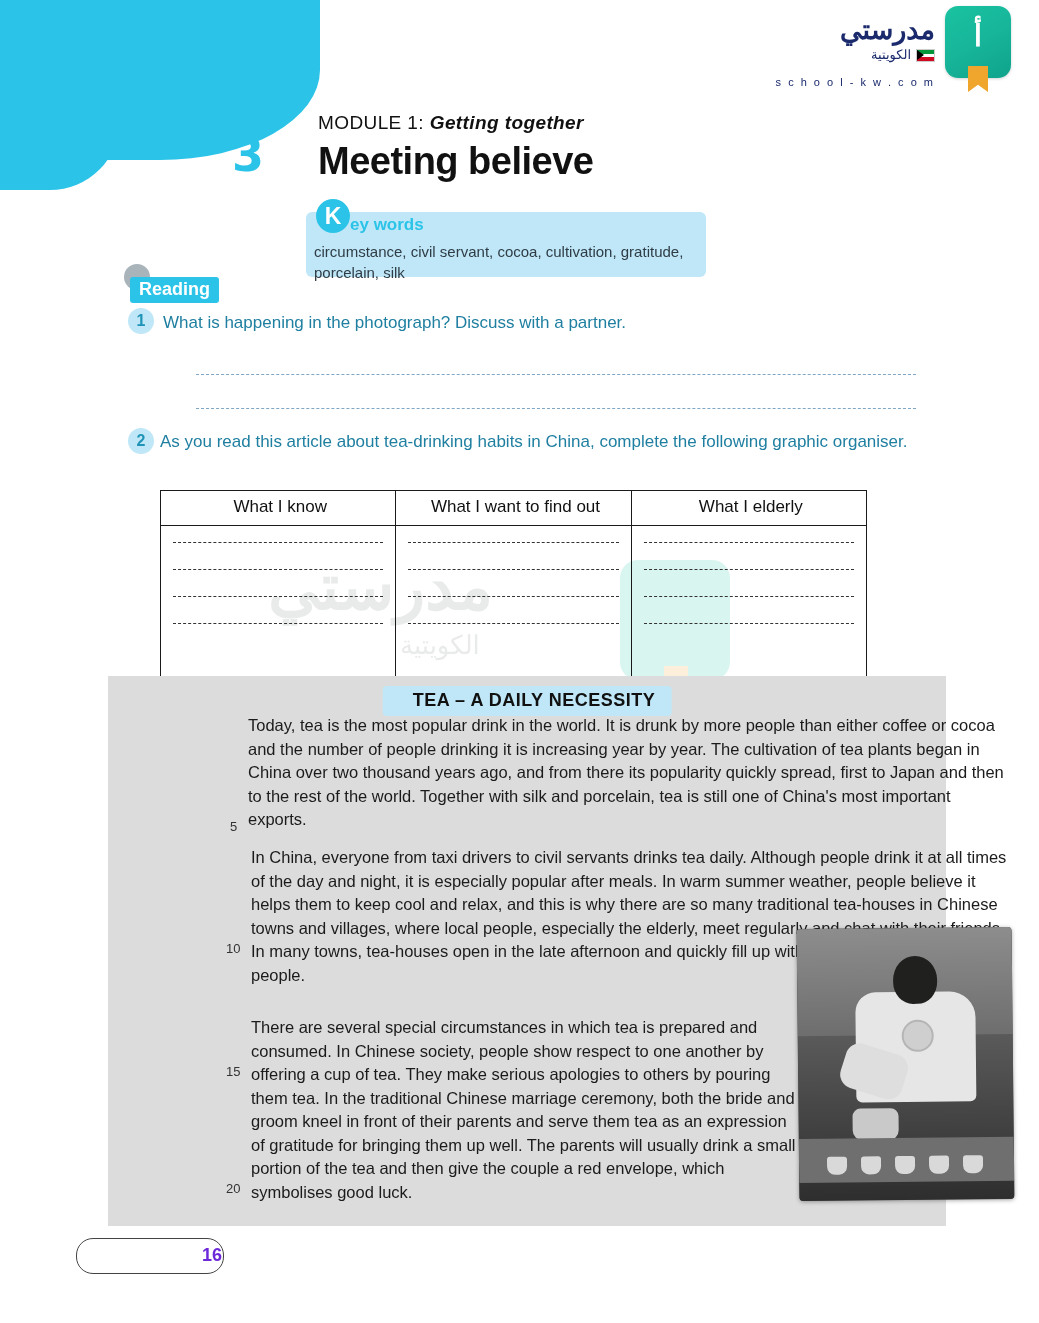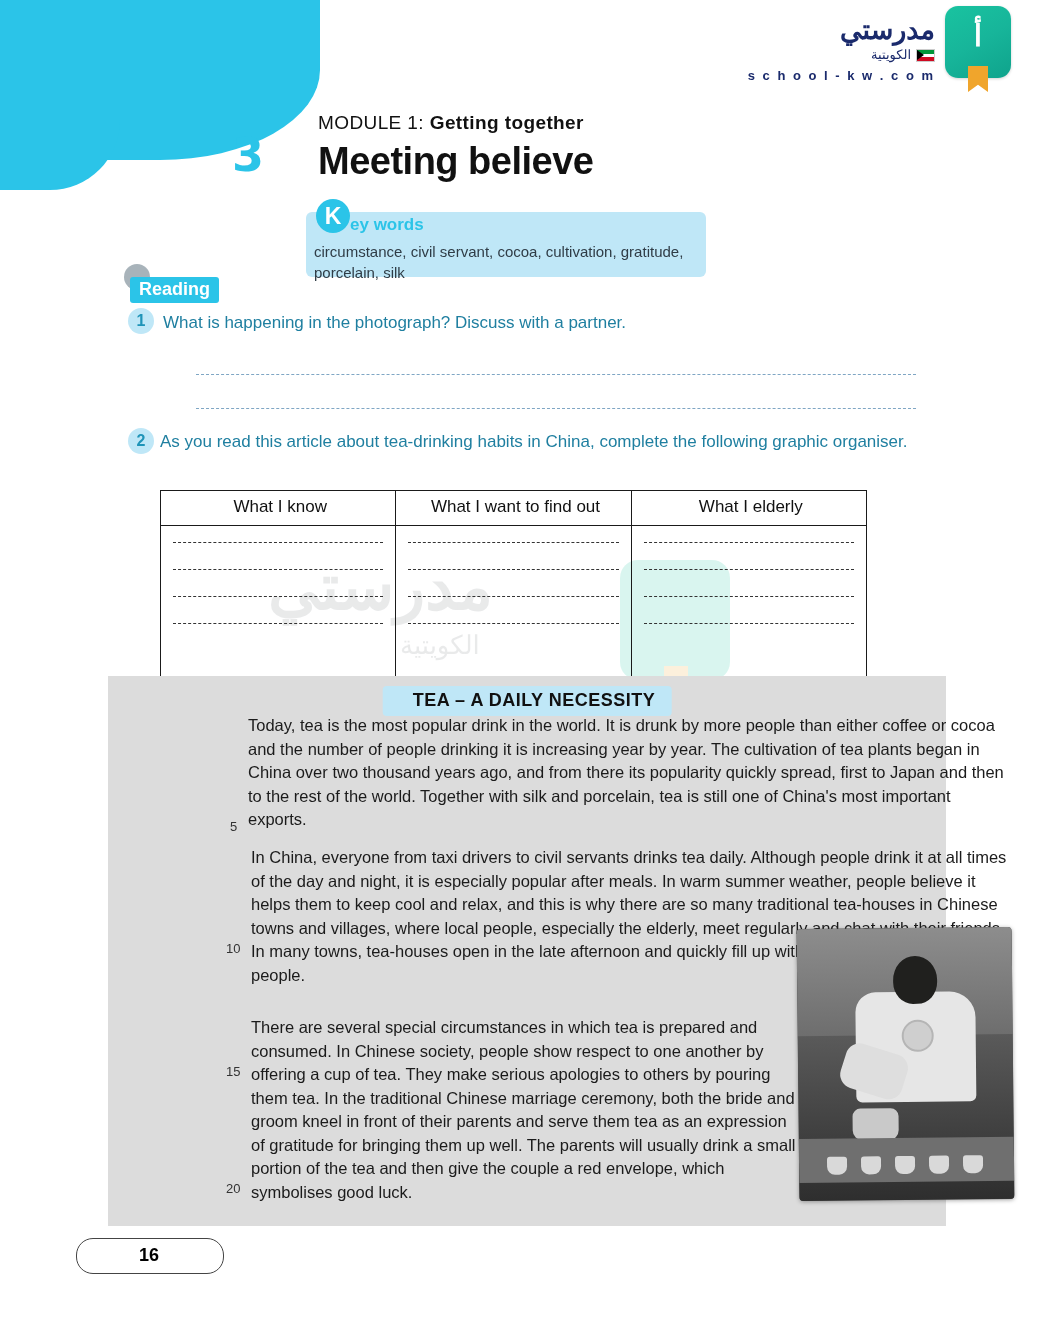--- a/index.html
+++ b/index.html
@@ -75,25 +75,24 @@
   .logo-flag:before {
     content: "";
     position: absolute;
     left: 0; top: 0;
     width: 0; height: 0;
     border-top: 5.5px solid transparent;
     border-bottom: 5.5px solid transparent;
     border-left: 7px solid #000;
   }
   .logo-url {
-    font-size: 13px;
+    font-size: 11px;
     color: #1a2a6c;
     letter-spacing: 2px;
-    margin-top: 6px;
-    font-weight: bold;
+    margin-top: 14px;
   }
   .logo-badge {
     width: 66px;
     height: 72px;
     border-radius: 13px;
     background: linear-gradient(150deg, #19c3a0 0%, #17b59a 50%, #0fa38c 100%);
     position: relative;
     box-shadow: 0 1px 3px rgba(0,0,0,.18);
   }
   .logo-badge .face {
@@ -132,20 +131,21 @@
     top: 112px;
     font-size: 19px;
     color: #111;
     letter-spacing: .4px;
   }
   .module-line .mod {
     font-weight: normal;
   }
   .module-line .modbold {
     font-weight: bold;
+    font-style: italic;
   }
   .unit-title {
     position: absolute;
     left: 318px;
     top: 140px;
     font-size: 38px;
     font-weight: bold;
     color: #111;
     letter-spacing: -.5px;
   }
@@ -479,24 +479,24 @@
     width: 146px;
     height: 34px;
     border: 1.5px solid #444;
     border-radius: 17px;
   }
   .page-num {
     position: absolute;
     left: 76px;
     top: 1245px;
     width: 146px;
-    text-align: center;
+    text-align: right;
     font-size: 18px;
     font-weight: bold;
-    color: #000000;
+    color: #6d28d9;
   }
 </style>
 </head>
 <body>
 
 <div class="blue-blob"></div>
 <div class="blue-blob-tail"></div>
 
 <div class="logo-wrap">
   <div class="logo-text">

